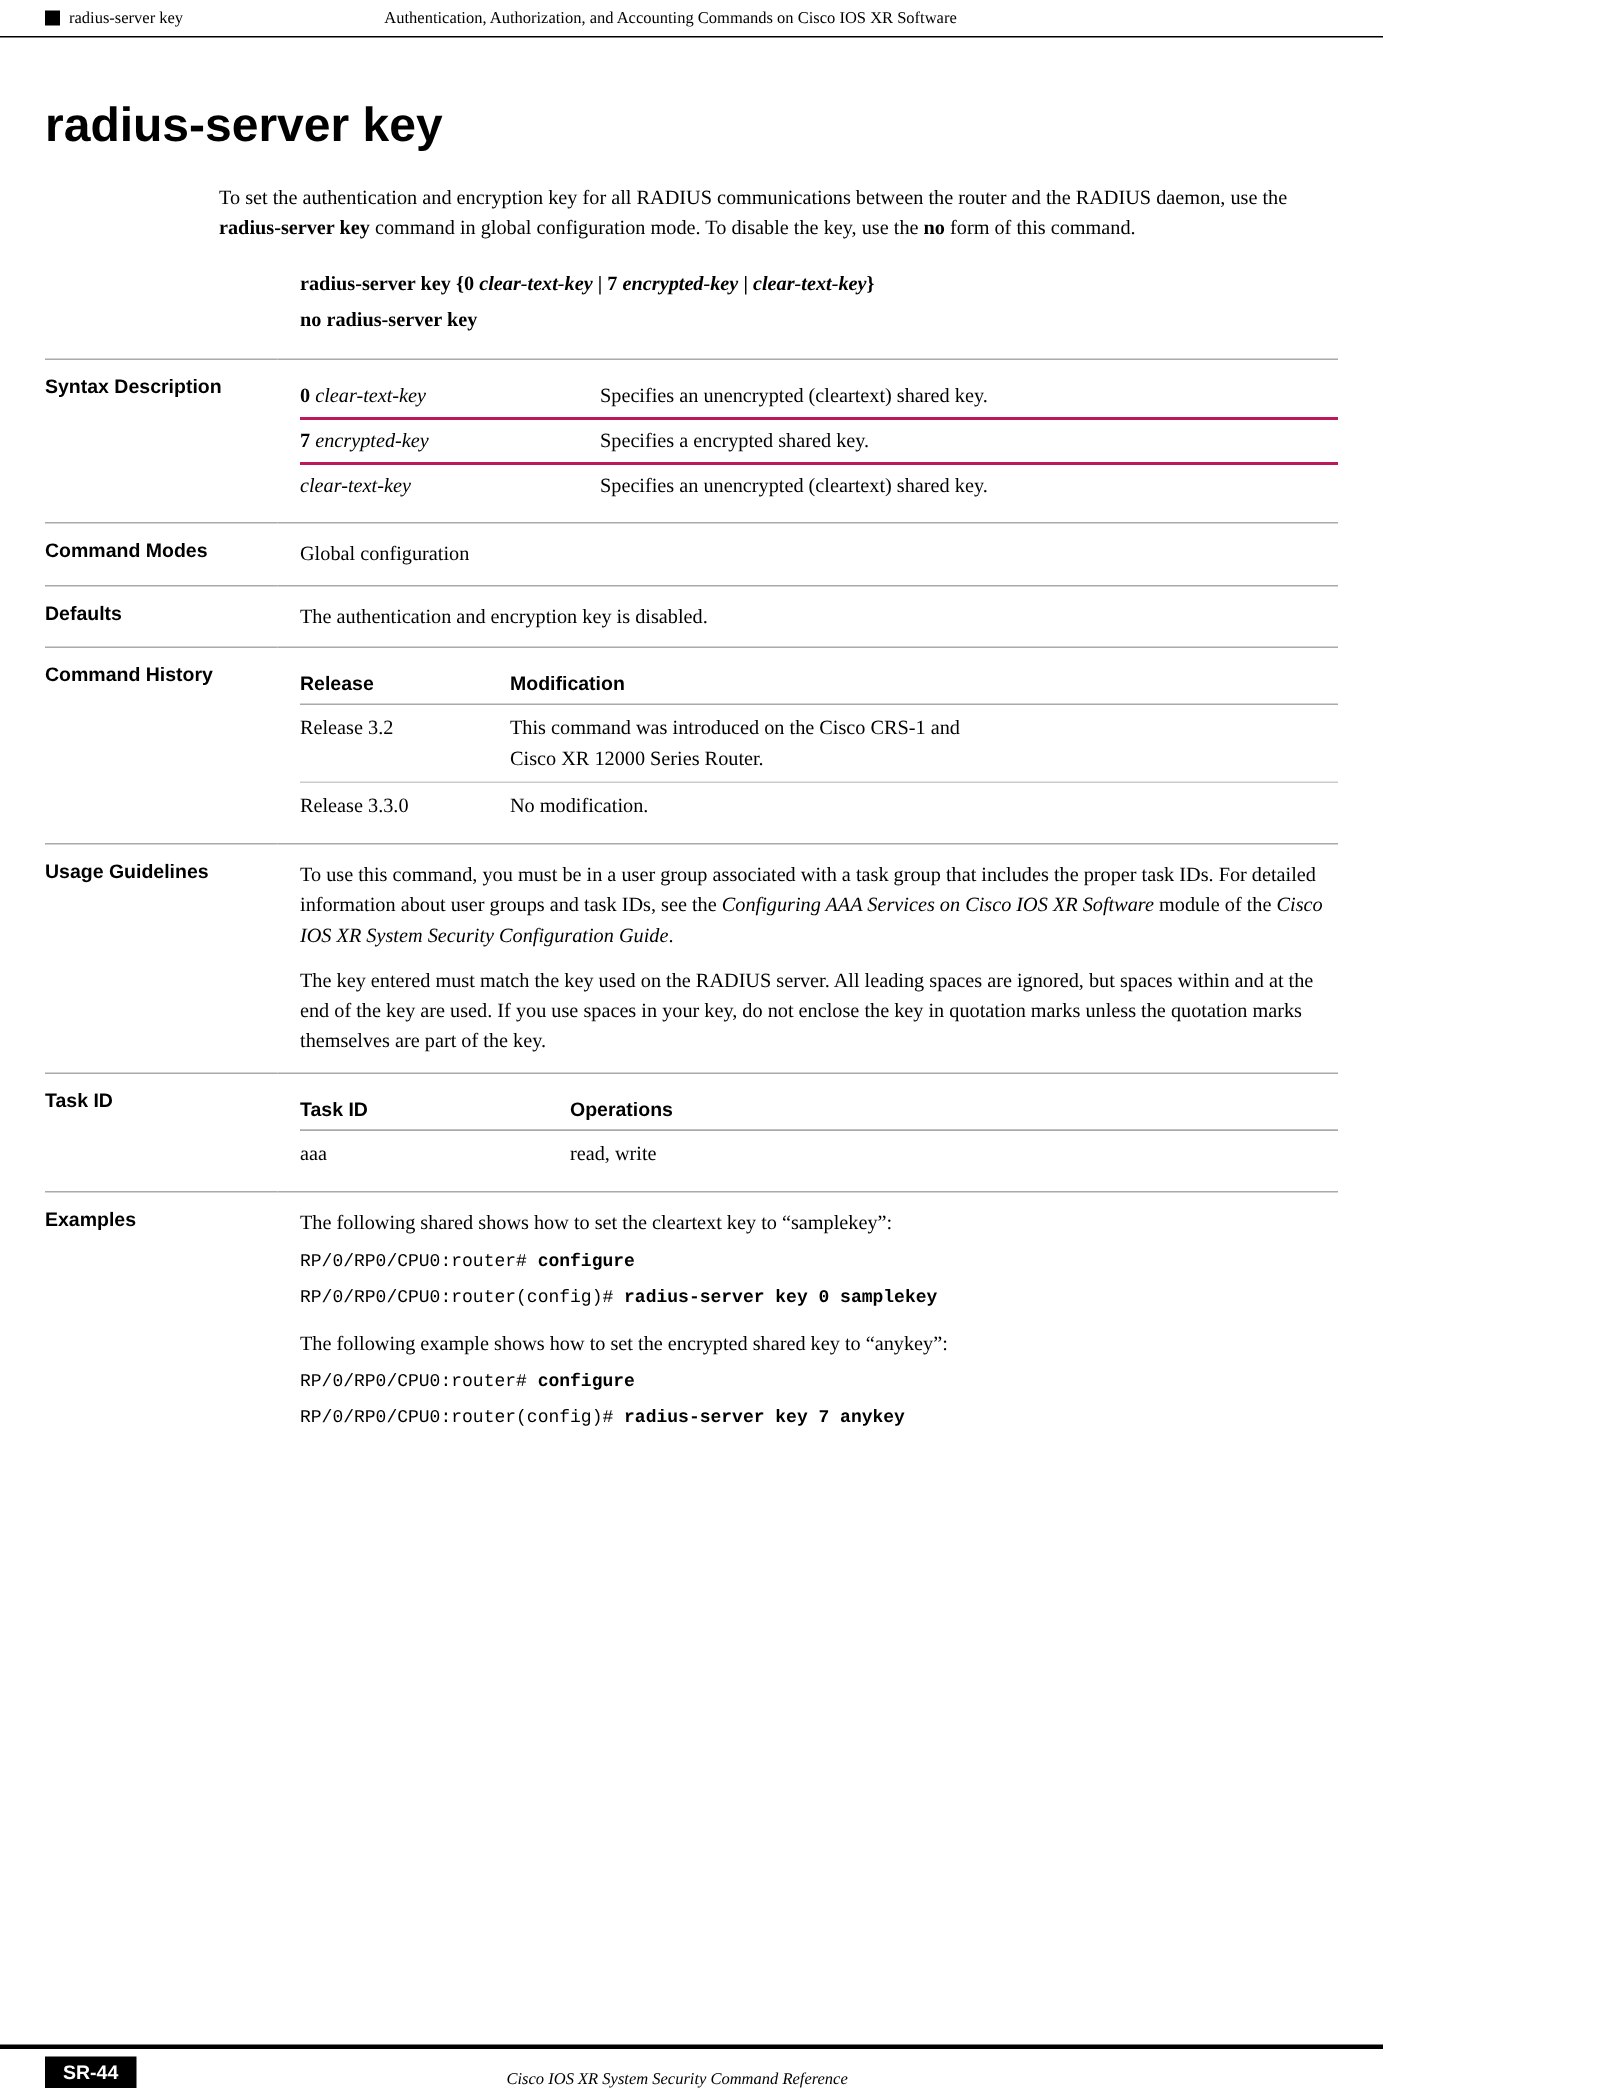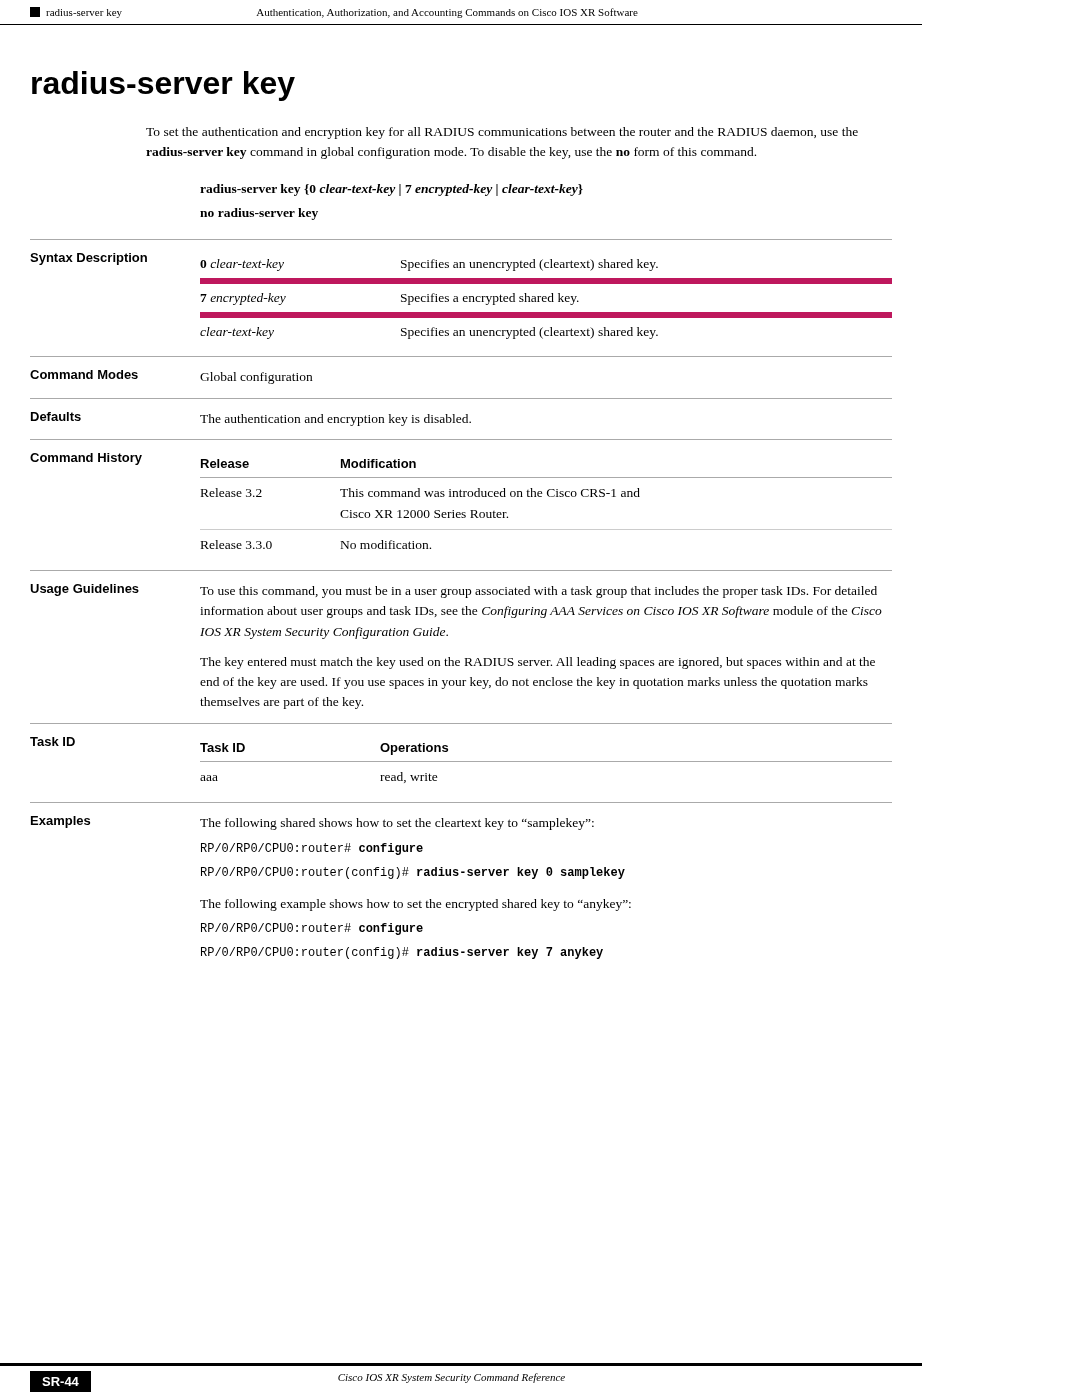--- a/index.html
+++ b/index.html
@@ -102,21 +102,21 @@
       font-size: 13.5px;
       line-height: 1.5;
     }
 
     
     .syntax-table {
       width: 100%;
       border-collapse: collapse;
     }
     .syntax-table tr {
-      border-bottom: 6px solid #be185d;
+      border-bottom: 2px solid #be185d;
     }
     .syntax-table tr:last-child {
       border-bottom: none;
     }
     .syntax-table td {
       padding: 4px 8px 4px 0;
       vertical-align: top;
       font-size: 13.5px;
     }
     .syntax-table td:first-child {
@@ -185,21 +185,21 @@
     }
 
     
     .footer {
       position: absolute;
       bottom: 0;
       left: 0;
       right: 0;
       border-top: 3px solid #000;
       display: flex;
-      align-items: flex-start;
+      align-items: flex-end;
       justify-content: space-between;
       padding: 5px 30px;
     }
     .footer-badge {
       background: #000;
       color: #fff;
       font-weight: bold;
       font-size: 13px;
       padding: 3px 12px;
       font-family: Arial, Helvetica, sans-serif;

